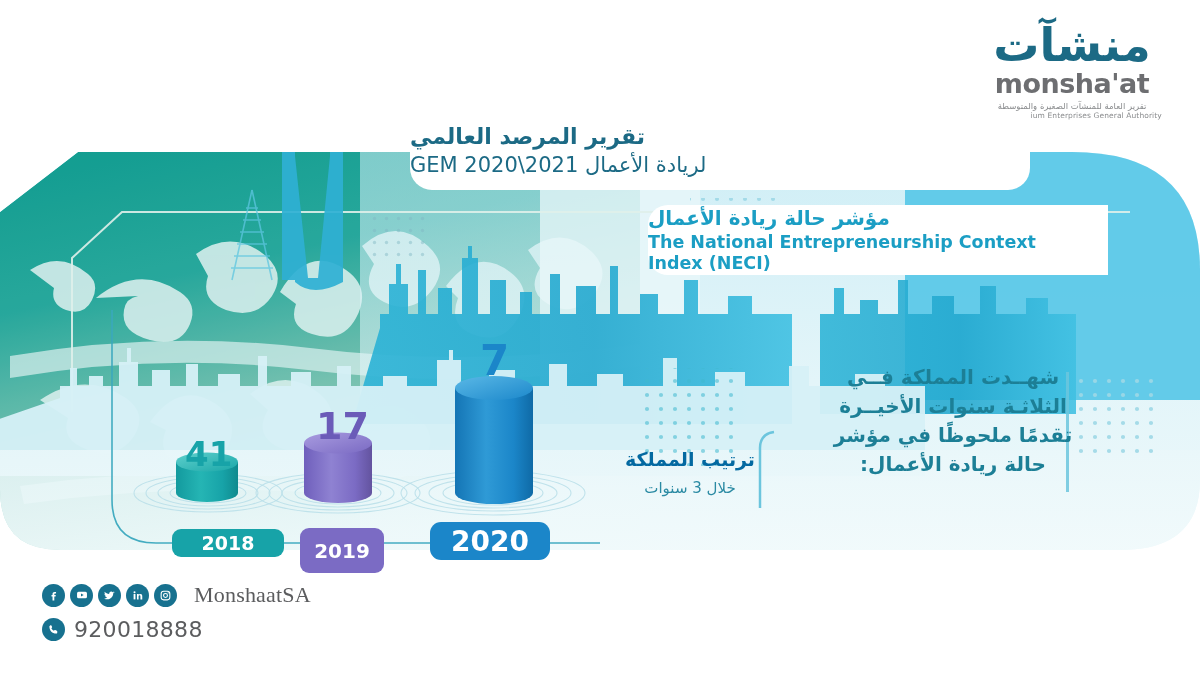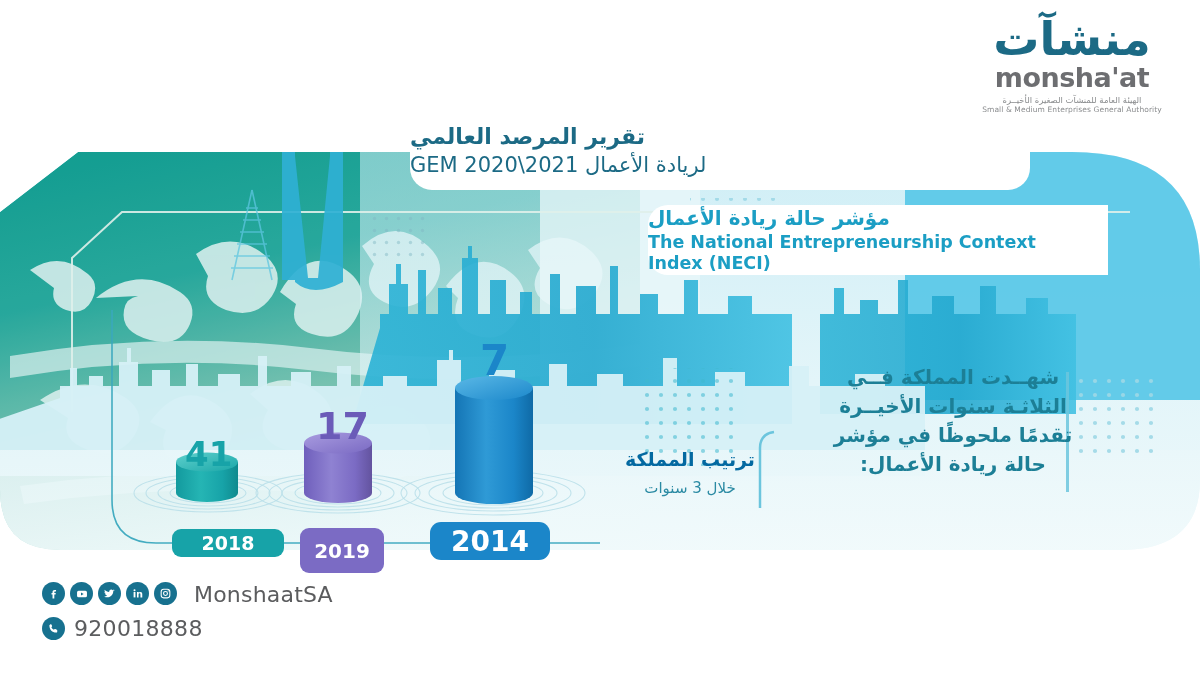--- a/index.html
+++ b/index.html
@@ -4,21 +4,21 @@
 <title>GEM NECI Infographic</title>
 <style>
   html,body{margin:0;padding:0;background:#ffffff;}
   body{
     width:1200px;height:675px;overflow:hidden;position:relative;
     font-family:"DejaVu Sans","Liberation Sans",sans-serif;
   }
   .canvas{position:absolute;inset:0;width:1200px;height:675px;background:#ffffff;overflow:hidden;}
 
   
-  .logo{position:absolute;right:18px;top:16px;width:220px;text-align:center;}
+  .logo{position:absolute;right:18px;top:22px;width:220px;text-align:center;}
   .logo-ar{font-size:46px;line-height:1;color:#1c6a85;font-weight:700;letter-spacing:1px;}
   .logo-en{font-size:27px;line-height:1.05;color:#6d6e71;font-weight:700;letter-spacing:-.5px;margin-top:2px;
            font-family:"DejaVu Sans","Liberation Sans",sans-serif;direction:ltr;}
   .logo-sub1{font-size:8.5px;color:#8a8c8e;margin-top:3px;letter-spacing:.2px;}
   .logo-sub2{font-size:7.5px;color:#8a8c8e;letter-spacing:.1px;direction:ltr;}
 
   
   .hero{position:absolute;left:0;top:150px;width:1200px;height:400px;}
   .hero svg{display:block;}
 
@@ -60,21 +60,21 @@
   .bar-val{position:absolute;font-weight:700;line-height:1;z-index:7;}
 
   
   .pill{
     position:absolute;border-radius:9px;color:#fff;font-weight:600;
     display:flex;align-items:center;justify-content:center;z-index:7;direction:ltr;
   }
 
   
   .footer{position:absolute;left:42px;top:582px;z-index:8;}
-  .soc-row{display:flex;direction:ltr;gap:5px;}
+  .soc-row{display:flex;align-items:center;direction:ltr;gap:5px;font-family:Liberation Serif, serif;}
   .soc{width:23px;height:23px;border-radius:50%;background:#17718f;display:flex;align-items:center;justify-content:center;}
   .soc svg{display:block;}
   .handle{font-size:22px;color:#5b5c5e;margin-left:12px;letter-spacing:.2px;direction:ltr;}
   .tel-row{display:flex;align-items:center;direction:ltr;margin-top:9px;gap:9px;}
   .tel-num{font-size:22px;color:#5b5c5e;letter-spacing:.3px;direction:ltr;}
 </style>
 </head>
 <body>
 
 <div class="canvas">
@@ -280,21 +280,21 @@
     <g>
       <rect x="455" y="388" width="78" height="105" fill="url(#cyl3)"></rect>
       <ellipse cx="494" cy="493" rx="39" ry="11" fill="url(#cyl3)"></ellipse>
       <ellipse cx="494" cy="388" rx="39" ry="12" fill="url(#cyl3t)"></ellipse>
     </g>
   </svg>
 
   <div class="logo">
     <div class="logo-ar">منشآت</div>
     <div class="logo-en">monsha'at</div>
-    <div class="logo-sub1">الهيئة العامة للمنشآت الصغيرة الأخيــرة</div>
+    <div class="logo-sub1">تقرير العامة للمنشآت الصغيرة والمتوسطة</div>
     <div class="logo-sub2">Small &amp; Medium Enterprises General Authority</div>
   </div>
 
   <div class="title-banner">
     <div class="title-ar">تقرير المرصد العالمي</div>
     <div class="title-sub">لريادة الأعمال GEM 2020\2021</div>
   </div>
 
   <div class="neci-banner">
     <div class="neci-ar">مؤشر حالة ريادة الأعمال</div>
@@ -312,21 +312,21 @@
     <div class="mid-title">ترتيب المملكة</div>
     <div class="mid-sub">خلال 3 سنوات</div>
   </div>
 
   <div class="bar-val" style="left:185px;top:437px;font-size:34px;color:#17a3a8;">41</div>
   <div class="bar-val" style="left:316px;top:407px;font-size:38px;color:#6b5bb8;">17</div>
   <div class="bar-val" style="left:480px;top:340px;font-size:42px;color:#1b86c9;">7</div>
 
   <div class="pill" style="left:172px;top:529px;width:112px;height:28px;background:#17a3a8;font-size:19px;">2018</div>
   <div class="pill" style="left:300px;top:528px;width:84px;height:45px;background:#7b6bc4;font-size:20px;">2019</div>
-  <div class="pill" style="left:430px;top:522px;width:120px;height:38px;background:#1b86c9;font-size:28px;border-radius:11px;">2014</div>
+  <div class="pill" style="left:430px;top:522px;width:120px;height:38px;background:#1b86c9;font-size:28px;border-radius:11px;">2020</div>
 
   <div class="footer">
     <div class="soc-row">
       <span class="soc">
         <svg width="13" height="13" viewBox="0 0 24 24" fill="#ffffff">
             <path d="M14.5 8.5h2.2V5.6h-2.6c-2.6 0-3.9 1.6-3.9 3.9v1.6H8.3v2.9h1.9V21h3.3v-7h2.3l.4-2.9h-2.7V9.8c0-.8.3-1.3 1-1.3z"></path>
           </svg>
       </span>
       <span class="soc">
         <svg width="14" height="14" viewBox="0 0 24 24" fill="#ffffff">

